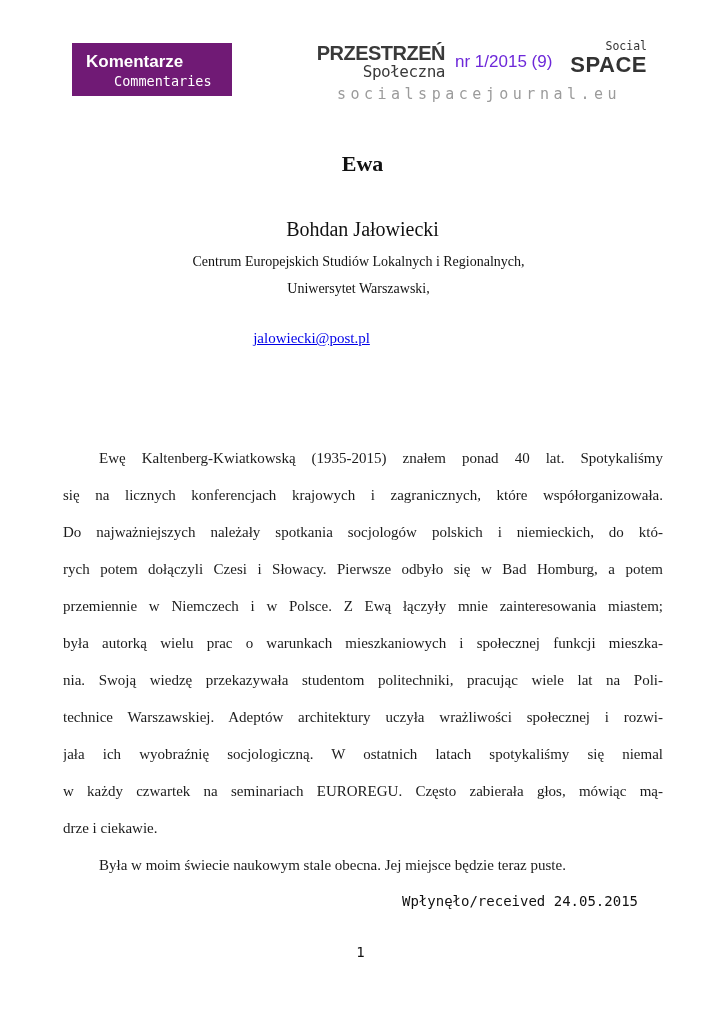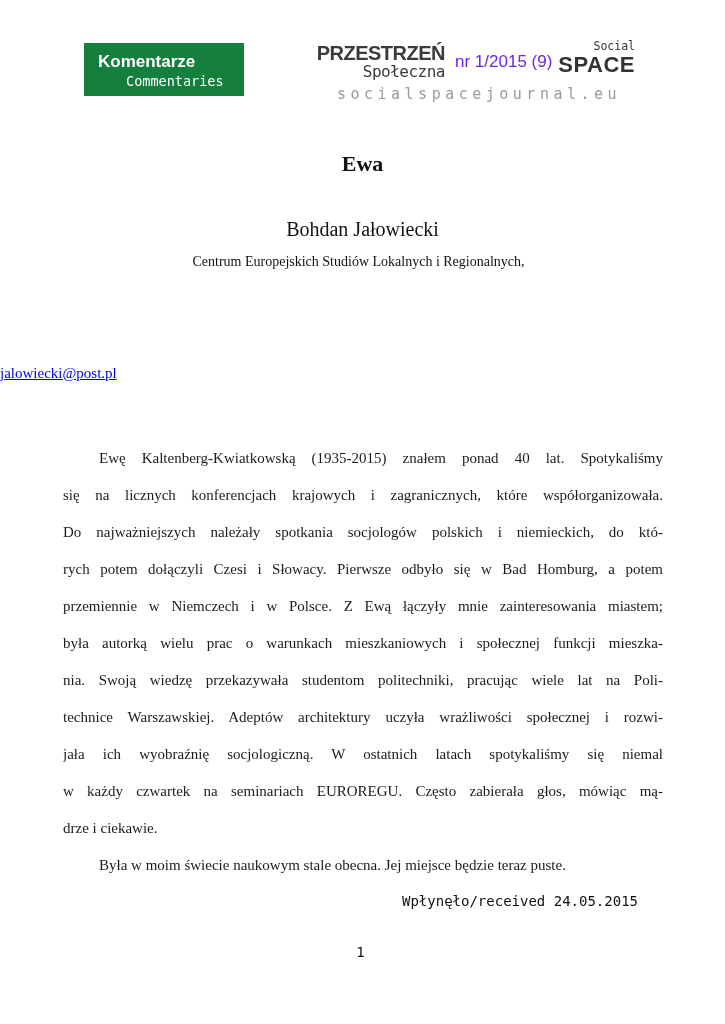--- a/index.html
+++ b/index.html
@@ -7,23 +7,23 @@
     position:relative;
     width:725px;height:1024px;
     background:#ffffff;
     margin:0 auto;
     overflow:hidden;
     font-family:"Liberation Serif", serif;
     color:#1b1b1b;
   }
   
   .cat-box{
-    position:absolute;left:84px;top:43px;
+    position:absolute;left:72px;top:43px;
     width:160px;height:53px;
-    background:#15803d;
+    background:#701a75;
     box-sizing:border-box;
     padding:9px 0 0 14px;
     color:#ffffff;
   }
   .cat-pl{
     font-family:"Liberation Sans", sans-serif;
     font-weight:bold;font-size:17px;line-height:19px;
   }
   .cat-en{
     font-family:"DejaVu Sans Mono", monospace;
@@ -40,21 +40,21 @@
   .jn2{
     font-family:"DejaVu Sans Mono", monospace;
     font-size:16px;line-height:17px;margin-top:0px;letter-spacing:-0.5px;
   }
   .issue{
     position:absolute;left:455px;top:52px;
     font-family:"Liberation Sans", sans-serif;
     font-size:17px;color:#6d28d9;
   }
   .brand{
-    position:absolute;right:90px;top:40px;
+    position:absolute;right:78px;top:40px;
     text-align:right;color:#333333;
   }
   .b1{
     font-family:"DejaVu Sans Mono", monospace;
     font-size:11.5px;line-height:13px;
   }
   .b2{
     font-family:"Liberation Sans", sans-serif;
     font-weight:bold;font-size:22px;line-height:22px;letter-spacing:0.5px;margin-top:1px;
   }
@@ -73,21 +73,21 @@
   .author{
     position:absolute;left:0;top:218px;width:725px;
     text-align:center;font-size:20px;color:#111;
   }
   .affil{
     position:absolute;left:0;top:248px;width:717px;
     text-align:center;font-size:14px;color:#111;
   }
   .affil-line{line-height:27px;}
   .email-line{
-    position:absolute;left:0;top:329px;width:623px;text-align:left;margin-top:35px;
+    position:absolute;left:0;top:329px;width:623px;text-align:center;
   }
   .email-line a{
     font-size:15px;color:#0000e8;text-decoration:underline;
   }
   
   .body-text{
     position:absolute;left:63px;top:440px;width:600px;
     font-size:15px;color:#1b1b1b;
   }
   .bline{
@@ -132,20 +132,21 @@
     <div class="b2">SPACE</div>
   </div>
 
   <div class="website">socialspacejournal.eu</div>
 
   <h1 class="title">Ewa</h1>
   <div class="author">Bohdan Jałowiecki</div>
 
   <div class="affil">
       <div class="affil-line">Centrum Europejskich Studiów Lokalnych i Regionalnych,</div>
+      <div class="affil-line">Uniwersytet Warszawski,</div>
     </div>
 
   <div class="email-line">
     <a href="#">jalowiecki@post.pl</a>
   </div>
 
   <div class="body-text">
       <div class="bline indent">Ewę Kaltenberg-Kwiatkowską (1935-2015) znałem ponad 40 lat. Spotykaliśmy</div>
       <div class="bline">się na licznych konferencjach krajowych i zagranicznych, które współorganizowała.</div>
       <div class="bline">Do najważniejszych należały spotkania socjologów polskich i niemieckich, do któ-</div>

